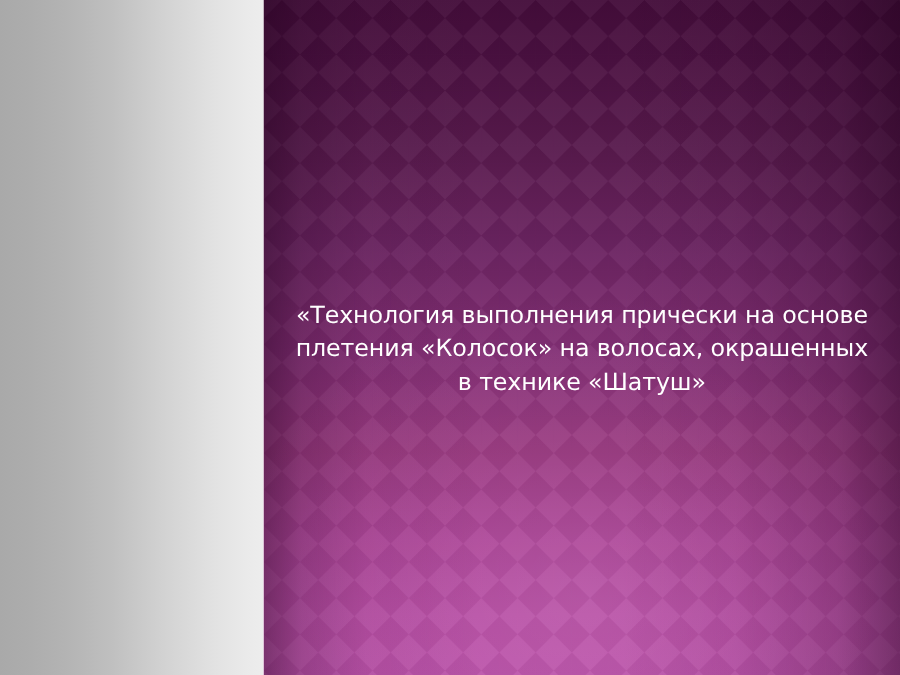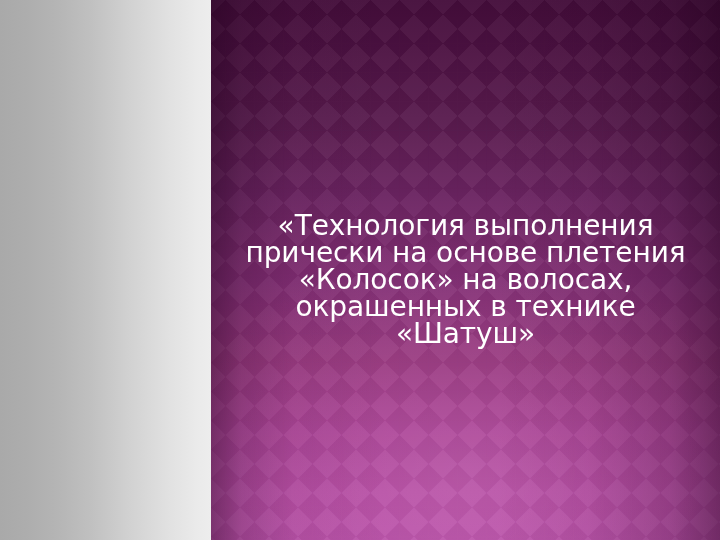--- a/index.html
+++ b/index.html
@@ -116,21 +116,21 @@
   }
 
   .title-text {
     width: 474px;
     margin: 0;
     padding: 0 0 0 0;
     text-align: center;
     color: #ffffff;
     font-family: "DejaVu Sans", sans-serif;
     font-weight: 400;
-    font-size: 28px;
+    font-size: 19px;
     line-height: 27px;
     letter-spacing: -0.1px;
     white-space: pre-line;
     transform: translateY(9px);
   }
 </style>
 </head>
 <body>
 
 <div class="slide">

